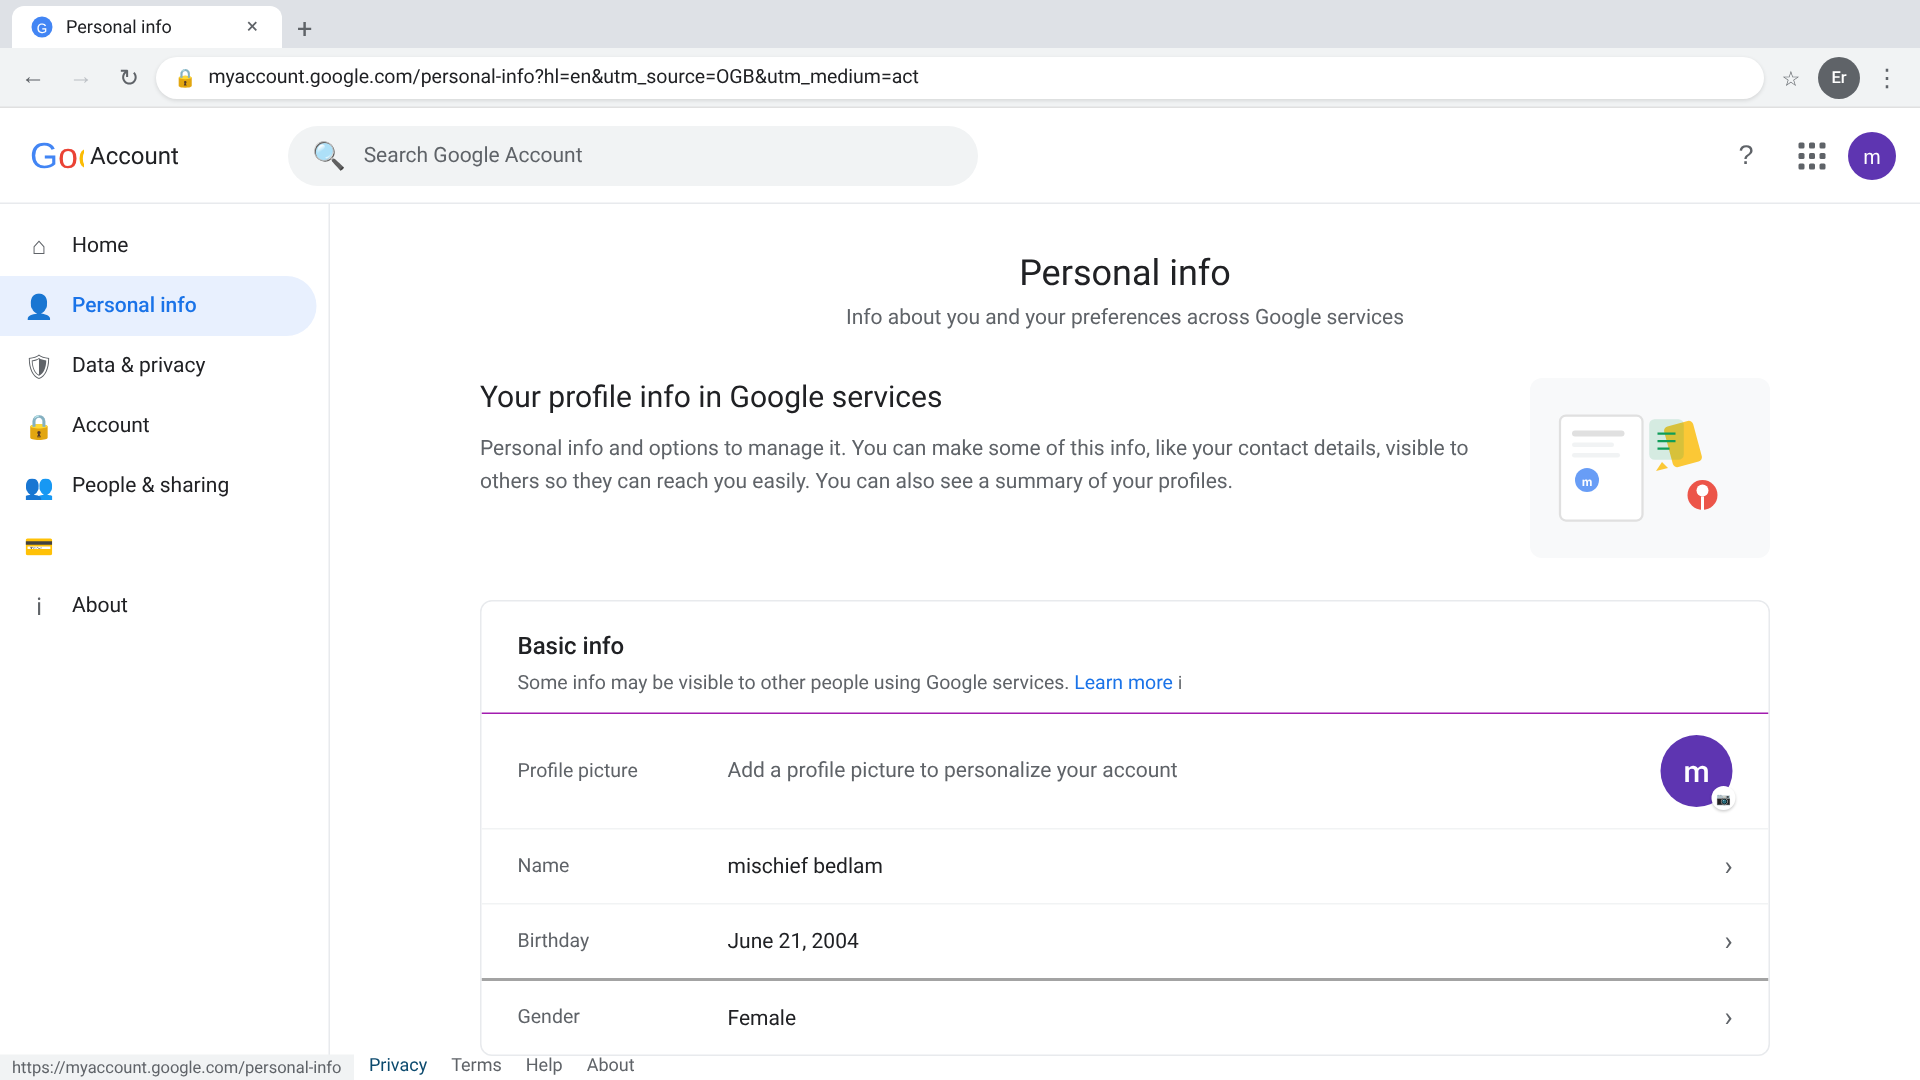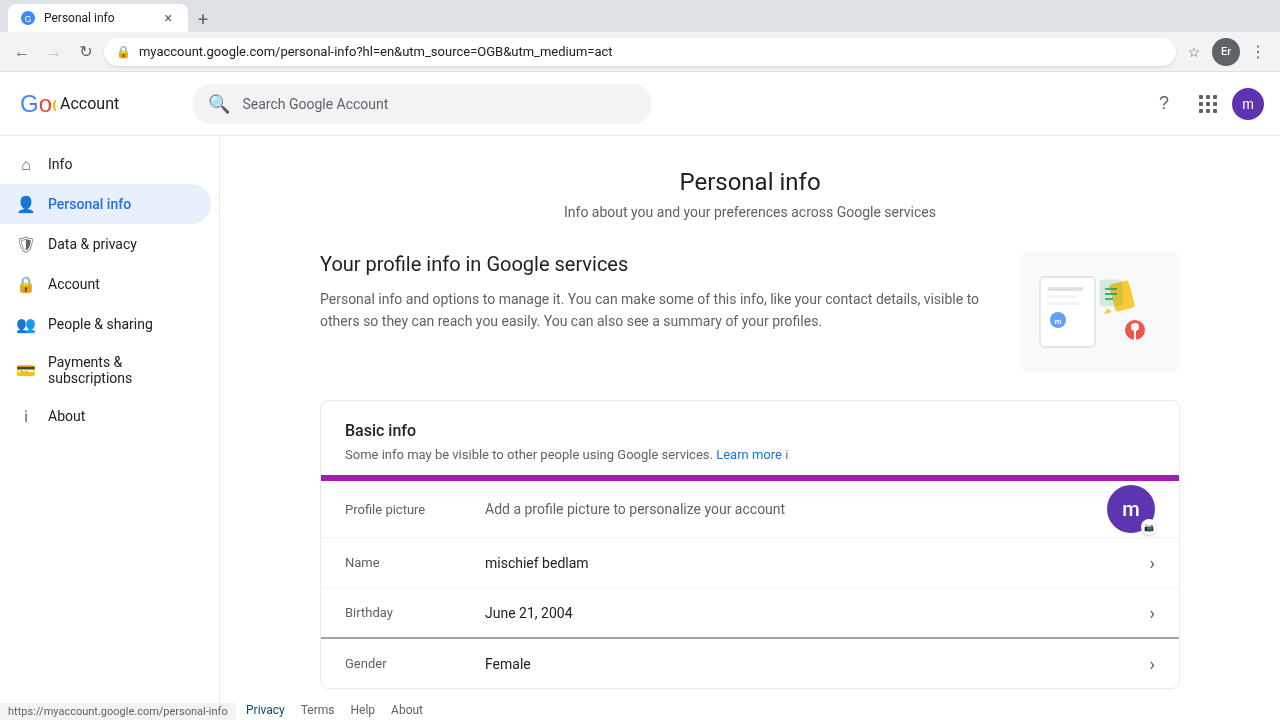--- a/index.html
+++ b/index.html
@@ -75,41 +75,40 @@
       <button style="width:32px; height:32px; border-radius:50%; background:#5e35b1; border:none; cursor:pointer; display:flex; align-items:center; justify-content:center; color:#fff; font-size:14px; font-weight:500;">m</button>
     </div>
   </div>
 
   <div style="display:flex; flex:1; overflow:hidden;">
 
     <nav style="width:220px; padding:8px 0; border-right:1px solid #e8eaed; overflow-y:auto; flex-shrink:0; background:#fff;">
 
     <div style="display: flex; align-items: center; gap: 12px; padding: 10px 16px; cursor: pointer; border-radius: 0px 24px 24px 0px; margin-right: 8px; color: rgb(32, 33, 36); font-size: 14px; font-weight: 400; background: transparent;">
           <span style="width: 20px; height: 20px; display: flex; align-items: center; justify-content: center; font-size: 16px; flex-shrink: 0; color: rgb(95, 99, 104);">⌂</span>
-          <span>Info</span>
+          <span>Home</span>
         </div>
         <div style="display: flex; align-items: center; gap: 12px; padding: 10px 16px; cursor: pointer; border-radius: 0px 24px 24px 0px; margin-right: 8px; color: rgb(26, 115, 232); font-size: 14px; font-weight: 500; background: rgb(232, 240, 254);">
           <span style="width: 20px; height: 20px; display: flex; align-items: center; justify-content: center; font-size: 16px; flex-shrink: 0; color: rgb(26, 115, 232);">👤</span>
           <span>Personal info</span>
         </div>
         <div style="display: flex; align-items: center; gap: 12px; padding: 10px 16px; cursor: pointer; border-radius: 0px 24px 24px 0px; margin-right: 8px; color: rgb(32, 33, 36); font-size: 14px; font-weight: 400; background: transparent;">
           <span style="width: 20px; height: 20px; display: flex; align-items: center; justify-content: center; font-size: 16px; flex-shrink: 0; color: rgb(95, 99, 104);">🛡</span>
           <span>Data &amp; privacy</span>
         </div>
         <div style="display: flex; align-items: center; gap: 12px; padding: 10px 16px; cursor: pointer; border-radius: 0px 24px 24px 0px; margin-right: 8px; color: rgb(32, 33, 36); font-size: 14px; font-weight: 400; background: transparent;">
           <span style="width: 20px; height: 20px; display: flex; align-items: center; justify-content: center; font-size: 16px; flex-shrink: 0; color: rgb(95, 99, 104);">🔒</span>
           <span>Account</span>
         </div>
         <div style="display: flex; align-items: center; gap: 12px; padding: 10px 16px; cursor: pointer; border-radius: 0px 24px 24px 0px; margin-right: 8px; color: rgb(32, 33, 36); font-size: 14px; font-weight: 400; background: transparent;">
           <span style="width: 20px; height: 20px; display: flex; align-items: center; justify-content: center; font-size: 16px; flex-shrink: 0; color: rgb(95, 99, 104);">👥</span>
           <span>People &amp; sharing</span>
         </div>
         <div style="display: flex; align-items: center; gap: 12px; padding: 10px 16px; cursor: pointer; border-radius: 0px 24px 24px 0px; margin-right: 8px; color: rgb(32, 33, 36); font-size: 14px; font-weight: 400; background: transparent;">
           <span style="width: 20px; height: 20px; display: flex; align-items: center; justify-content: center; font-size: 16px; flex-shrink: 0; color: rgb(95, 99, 104);">💳</span>
-          <span>Payments &amp; subscriptions</span>
         </div>
         <div style="display: flex; align-items: center; gap: 12px; padding: 10px 16px; cursor: pointer; border-radius: 0px 24px 24px 0px; margin-right: 8px; color: rgb(32, 33, 36); font-size: 14px; font-weight: 400; background: transparent;">
           <span style="width: 20px; height: 20px; display: flex; align-items: center; justify-content: center; font-size: 16px; flex-shrink: 0; color: rgb(95, 99, 104);">ℹ</span>
           <span>About</span>
         </div>
       </nav>
 
     <main style="flex:1; overflow-y:auto; padding:32px 40px; background:#fff;">
 
       <div style="text-align:center; margin-bottom:32px;">
@@ -153,21 +152,21 @@
       <div style="background:#fff; border:1px solid #e8eaed; border-radius:8px; margin-bottom:24px; max-width:860px; margin-left:auto; margin-right:auto; overflow:hidden;">
         <div style="padding:20px 24px 12px;">
           <h3 style="font-size:16px; font-weight:500; color:#202124; margin-bottom:6px;">Basic info</h3>
           <p style="font-size:13px; color:#5f6368;">
             <span>Some info may be visible to other people using Google services.</span>
             <a style="color:#1a73e8; text-decoration:none; cursor:pointer;">Learn more</a>
             <span style="color:#5f6368; font-size:12px;">ℹ</span>
           </p>
         </div>
 
-        <div style="display:flex; align-items:center; padding:4px 24px; border-top:6px solid #a21caf; cursor:pointer;">
+        <div style="display:flex; align-items:center; padding:14px 24px; border-top:1px solid #a21caf; cursor:pointer;">
           <span style="width:140px; font-size:13px; color:#5f6368; flex-shrink:0;">Profile picture</span>
           <span style="flex:1; font-size:14px; color:#5f6368;">Add a profile picture to personalize your account</span>
           <div style="width:48px; height:48px; border-radius:50%; background:#5e35b1; display:flex; align-items:center; justify-content:center; color:#fff; font-size:20px; font-weight:500; position:relative; margin-left:8px;">
             <span>m</span>
             <span style="position:absolute; bottom:-2px; right:-2px; width:16px; height:16px; background:#fff; border-radius:50%; display:flex; align-items:center; justify-content:center; font-size:8px; color:#5f6368; box-shadow:0 1px 2px rgba(0,0,0,0.2);">📷</span>
           </div>
         </div>
 
         <div style="display:flex; align-items:center; padding:14px 24px; border-top:1px solid #f1f3f4; cursor:pointer;">
           <span style="width:140px; font-size:13px; color:#5f6368; flex-shrink:0;">Name</span>

